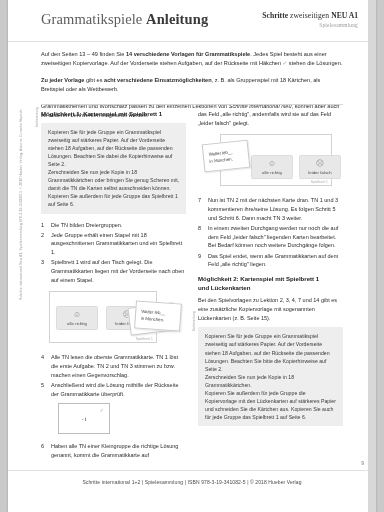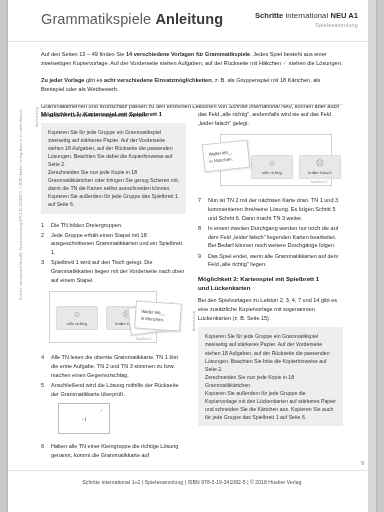--- a/index.html
+++ b/index.html
@@ -19,20 +19,21 @@
   .edge-right {
     position: absolute; right: 0; top: 0; width: 8px; height: 512px;
     background: #d8d8d8;
   }
 
   
   .header {
     position: absolute; left: 0; top: 0; width: 368px; height: 42px;
     background: #ffffff;
     border-bottom: 1px solid #e2e2e2;
+    font-family: Liberation Serif, serif;
   }
   .title {
     position: absolute; left: 33px; top: 11px;
     font-size: 14.5px; color: #5c5c5c; font-weight: 300;
     letter-spacing: .1px; white-space: nowrap;
   }
   .title b { font-weight: bold; color: #3a3a3a; }
   .brand {
     position: absolute; right: 18px; top: 11px; text-align: right;
   }
@@ -200,21 +201,21 @@
 <body>
 
 <div class="page">
 
   <div class="header">
     <div class="title">
       <span>Grammatikspiele </span><b>Anleitung</b>
     </div>
     <div class="brand">
       <div class="brand-line1">
-        <span class="b1">Schritte</span><span class="b2"> international </span><span class="b3">NEU A1</span>
+        <span class="b1">Schritte</span><span class="b2"> zweiseitigen </span><span class="b3">NEU A1</span>
       </div>
       <div class="brand-line2">Spielesammlung</div>
     </div>
   </div>
 
   <div class="body">
 
     <div class="intro">
       <p>
         <span>Auf den Seiten 13 – 49 finden Sie </span><b>14 verschiedene Vorlagen für Grammatikspiele</b><span>. Jedes Spiel besteht aus einer zweiseitigen Kopiervorlage. Auf der Vorderseite stehen Aufgaben, auf der Rückseite mit Häkchen </span><span class="tick">✓</span><span> stehen die Lösungen.</span>

